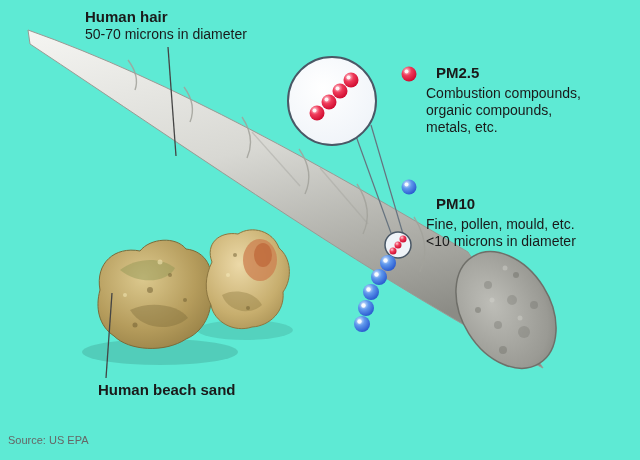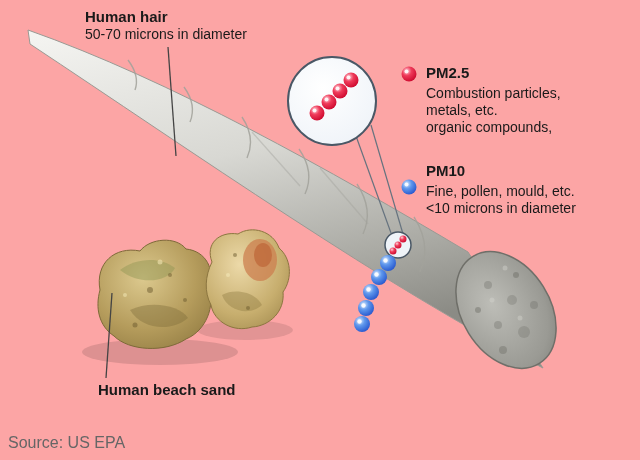--- a/index.html
+++ b/index.html
@@ -1,31 +1,31 @@
 <!DOCTYPE html>
 <html><head>
 <meta charset="utf-8">
 <style>
   html,body{margin:0;padding:0;background:#ffffff;}
   .canvas{
     position:relative;
     width:640px;height:460px;
-    background:#fca5a5;
+    background:#5eead4;
     font-family:"Liberation Sans", sans-serif;
     color:#1a1a1a;
     overflow:hidden;
   }
   .diagram-svg{position:absolute;left:0;top:0;}
   .label{position:absolute;}
   .label .title{font-size:15px;font-weight:bold;line-height:18px;}
   .label .sub{font-size:14px;line-height:17px;text-align:right;}
   .legend-block{position:absolute;width:200px;}
-  .legend-block .head{font-size:15px;font-weight:bold;line-height:18px;margin-bottom:3px;}
+  .legend-block .head{font-size:15px;font-weight:bold;line-height:18px;margin-bottom:3px;margin-left:10px;}
   .legend-block .line{font-size:14px;line-height:17px;}
-  .source{position:absolute;left:8px;top:434px;font-size:16px;color:#666;}
+  .source{position:absolute;left:8px;top:434px;font-size:11px;color:#666;}
 </style>
 </head>
 <body>
 
 <div class="canvas">
 
   <svg class="diagram-svg" width="640" height="460" viewBox="0 0 640 460">
     <defs>
       <linearGradient id="hairGrad" x1="0" y1="0" x2="0.35" y2="1">
         <stop offset="0" stop-color="#f5f5f2"></stop>
@@ -194,26 +194,26 @@
     </g>
   </svg>
 
   <div class="label" style="left:85px;top:8px;">
     <div class="title">Human hair</div>
     <div class="sub">50-70 microns in diameter</div>
   </div>
 
   <div class="legend-block" style="left:426px;top:64px;">
     <div class="head">PM2.5</div>
-    <div class="line">Combustion particles,</div>
+    <div class="line">Combustion compounds,</div>
+    <div class="line">organic compounds,</div>
     <div class="line">metals, etc.</div>
-    <div class="line">organic compounds,</div>
-  </div>
-
-  <div class="legend-block" style="left:426px;top:162px;">
+  </div>
+
+  <div class="legend-block" style="left:426px;top:195px;">
     <div class="head">PM10</div>
     <div class="line">Fine, pollen, mould, etc.</div>
     <div class="line">&lt;10 microns in diameter</div>
   </div>
 
   <div class="label" style="left:98px;top:381px;">
     <div class="title">Human beach sand</div>
   </div>
 
   <div class="source">Source: US EPA</div>

